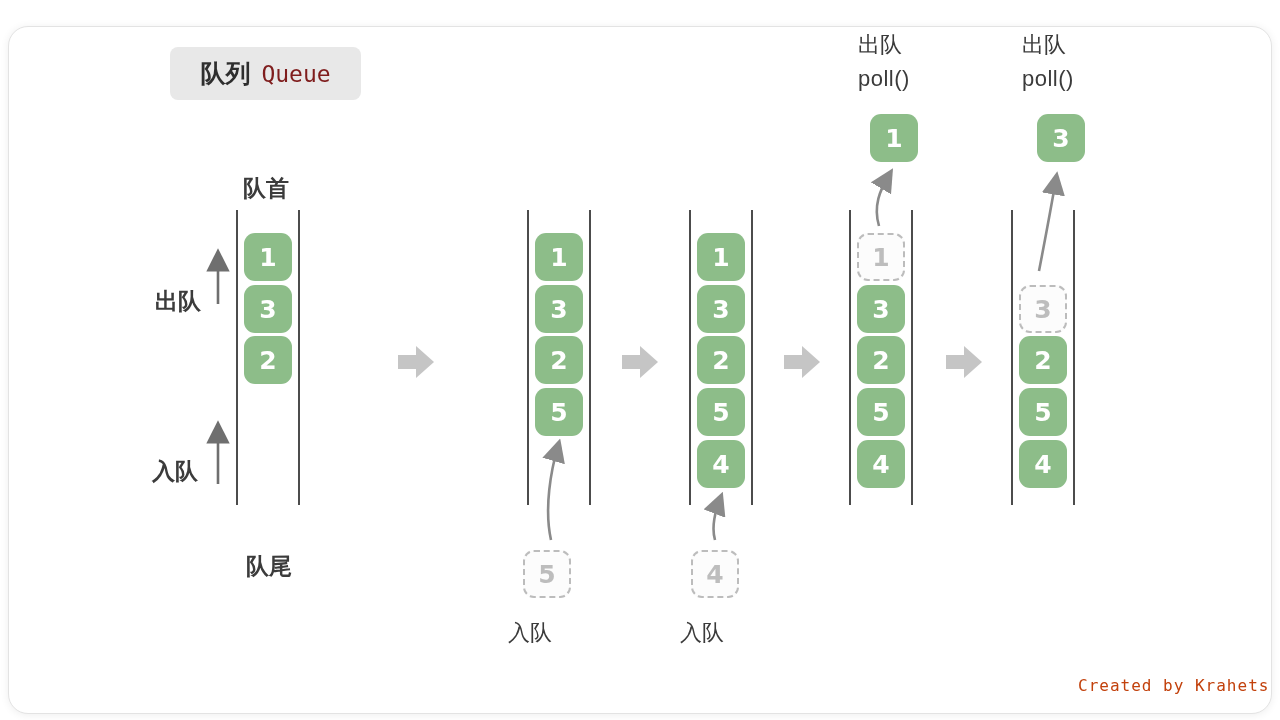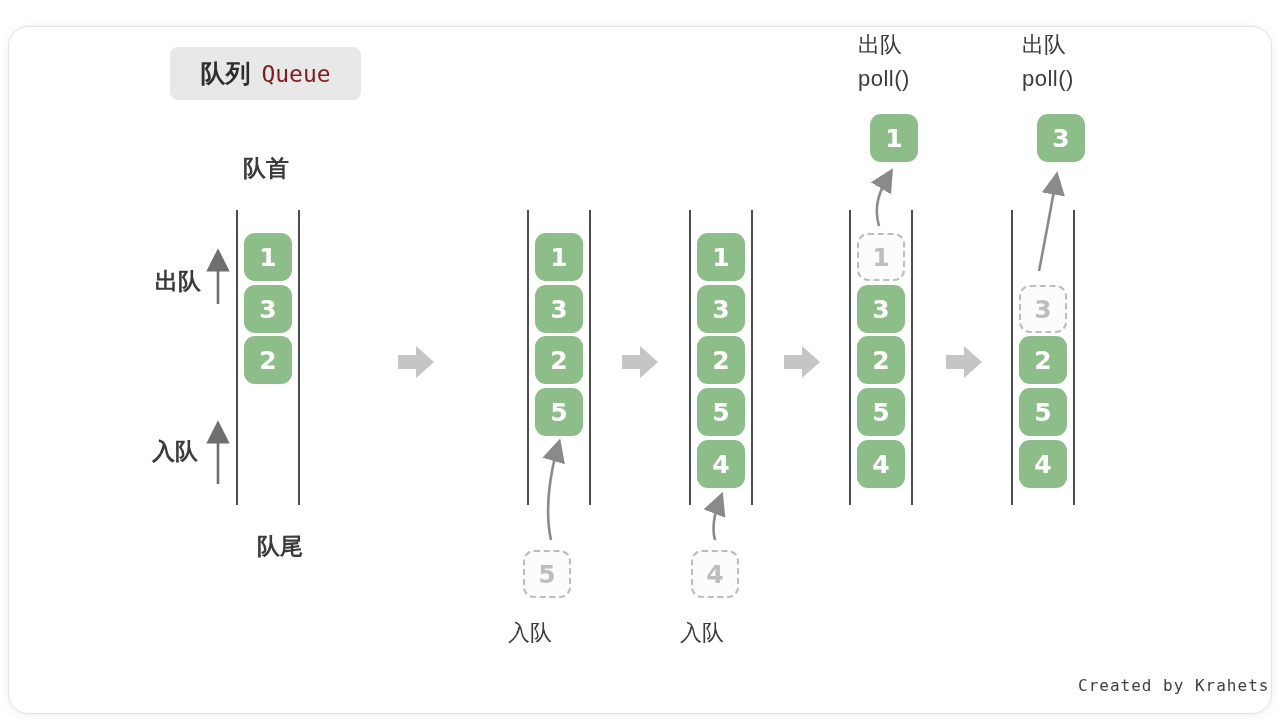--- a/index.html
+++ b/index.html
@@ -10,23 +10,23 @@
           background:#ffffff; border:1px solid #e3e3e3; border-radius:20px;
           box-shadow:0 1px 8px rgba(0,0,0,0.07); }
   .stage { position:absolute; left:0; top:0; width:1280px; height:720px; }
 
   .title-box { position:absolute; left:170px; top:47px; width:191px; height:53px;
                background:#e8e8e8; border-radius:8px; display:flex; align-items:center;
                justify-content:center; gap:11px; }
   .title-zh { font-size:25px; font-weight:700; color:#2e2e2e;text-align:right; }
   .title-en { font-family:"DejaVu Sans Mono", monospace; font-size:23px; color:#7f1d1d; }
 
-  .lbl { position:absolute; font-size:23px; font-weight:700; color:#3b3b3b; }
+  .lbl { position:absolute; font-size:23px; font-weight:700; color:#3b3b3b;margin-top:20px; }
   .lbl-front { left:243px; top:153px; }
-  .lbl-rear  { left:257px; top:531px; }
+  .lbl-rear  { left:246px; top:531px; }
   .lbl-deq   { left:155px; top:266px; }
   .lbl-enq   { left:152px; top:436px; }
 
   .vline { position:absolute; width:2px; background:#4c4c4c; }
 
   .gbox { position:absolute; width:48px; height:48px; border-radius:11px;
           display:flex; align-items:center; justify-content:center;
           color:#ffffff; font-size:25px; font-weight:600;
           font-family:"DejaVu Sans", sans-serif; }
   .dbox { position:absolute; width:48px; height:48px; border-radius:11px;
@@ -36,21 +36,21 @@
           font-family:"DejaVu Sans", sans-serif; }
 
   .cap { position:absolute; color:#3b3b3b; font-size:22px; line-height:34px;
          white-space:pre; }
   .cap .code { font-family:Liberation Sans, sans-serif; font-size:22px;
                letter-spacing:0.5px; color:#3b3b3b; }
   .cap .arg { font-weight:700; }
 
   .watermark { position:absolute; left:1078px; top:676px;
                font-family:"DejaVu Sans Mono", monospace; font-size:16px;
-               letter-spacing:1px; color:#404040; }
+               letter-spacing:1px; color:#c2410c; }
 
   svg.arrows { position:absolute; left:0; top:0; width:1280px; height:720px;
                pointer-events:none; }
 </style>
 </head>
 <body>
 
 <div class="canvas">
   <div class="card"></div>
   <div class="stage">

